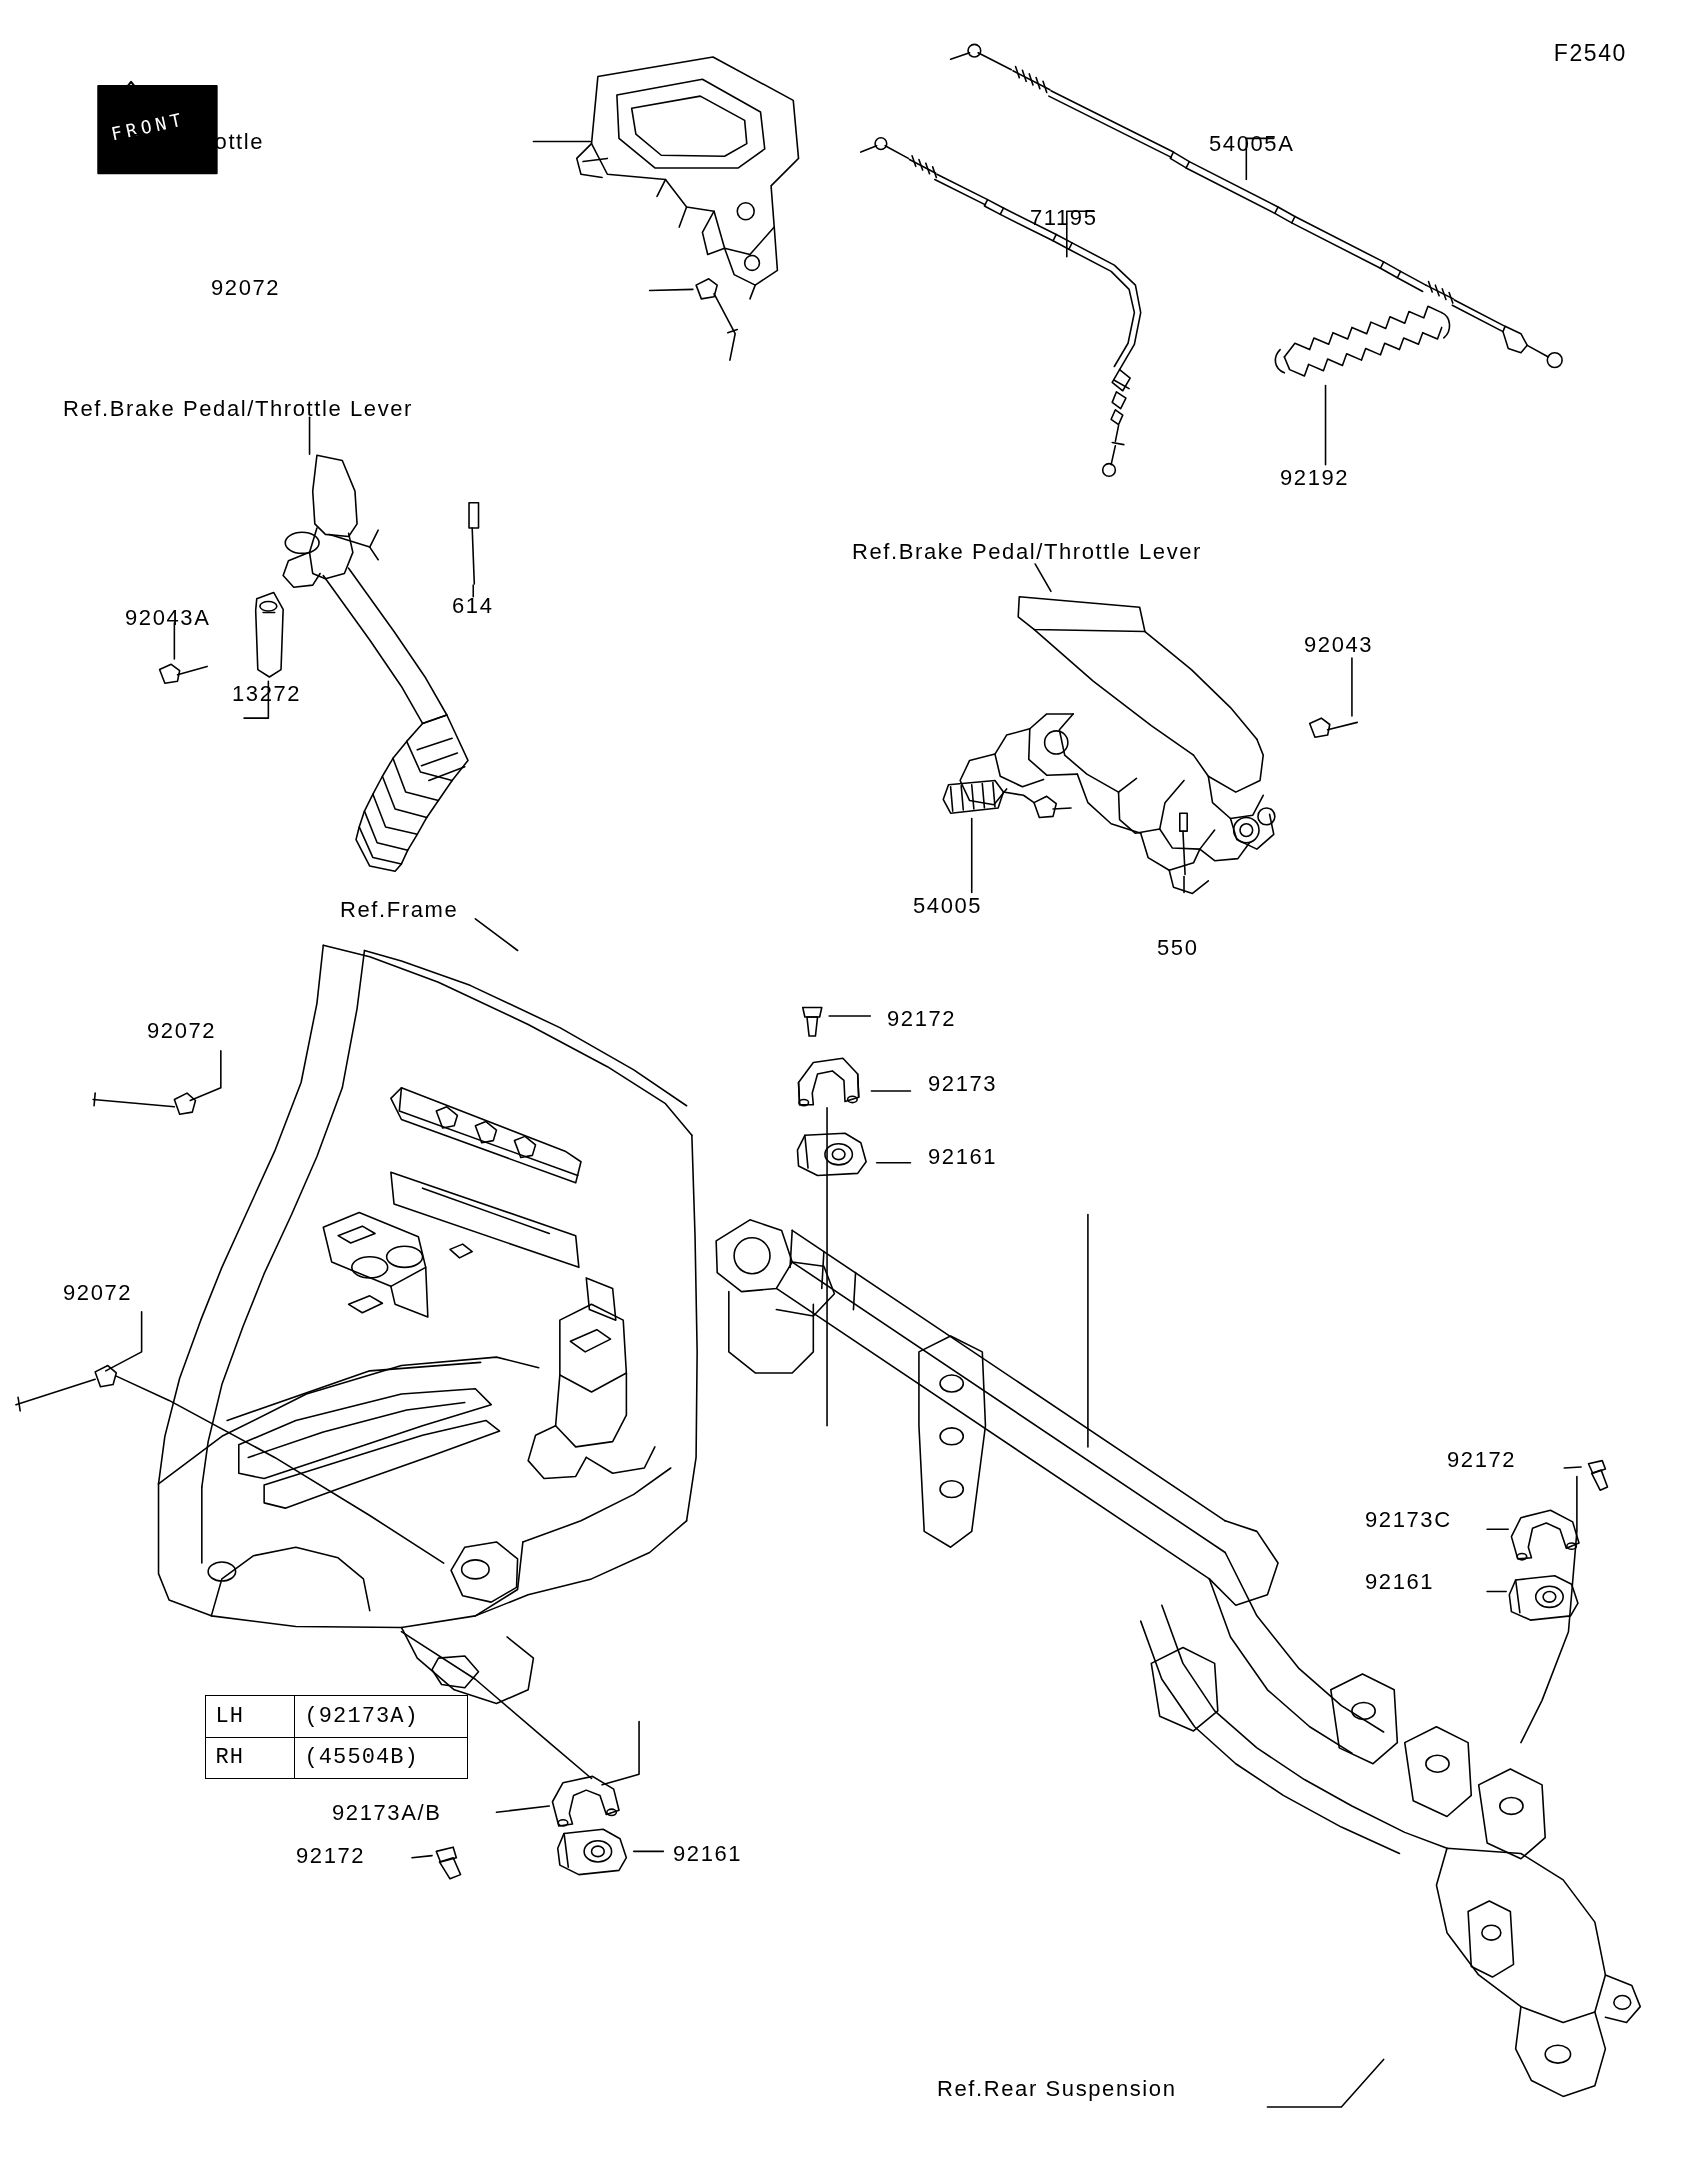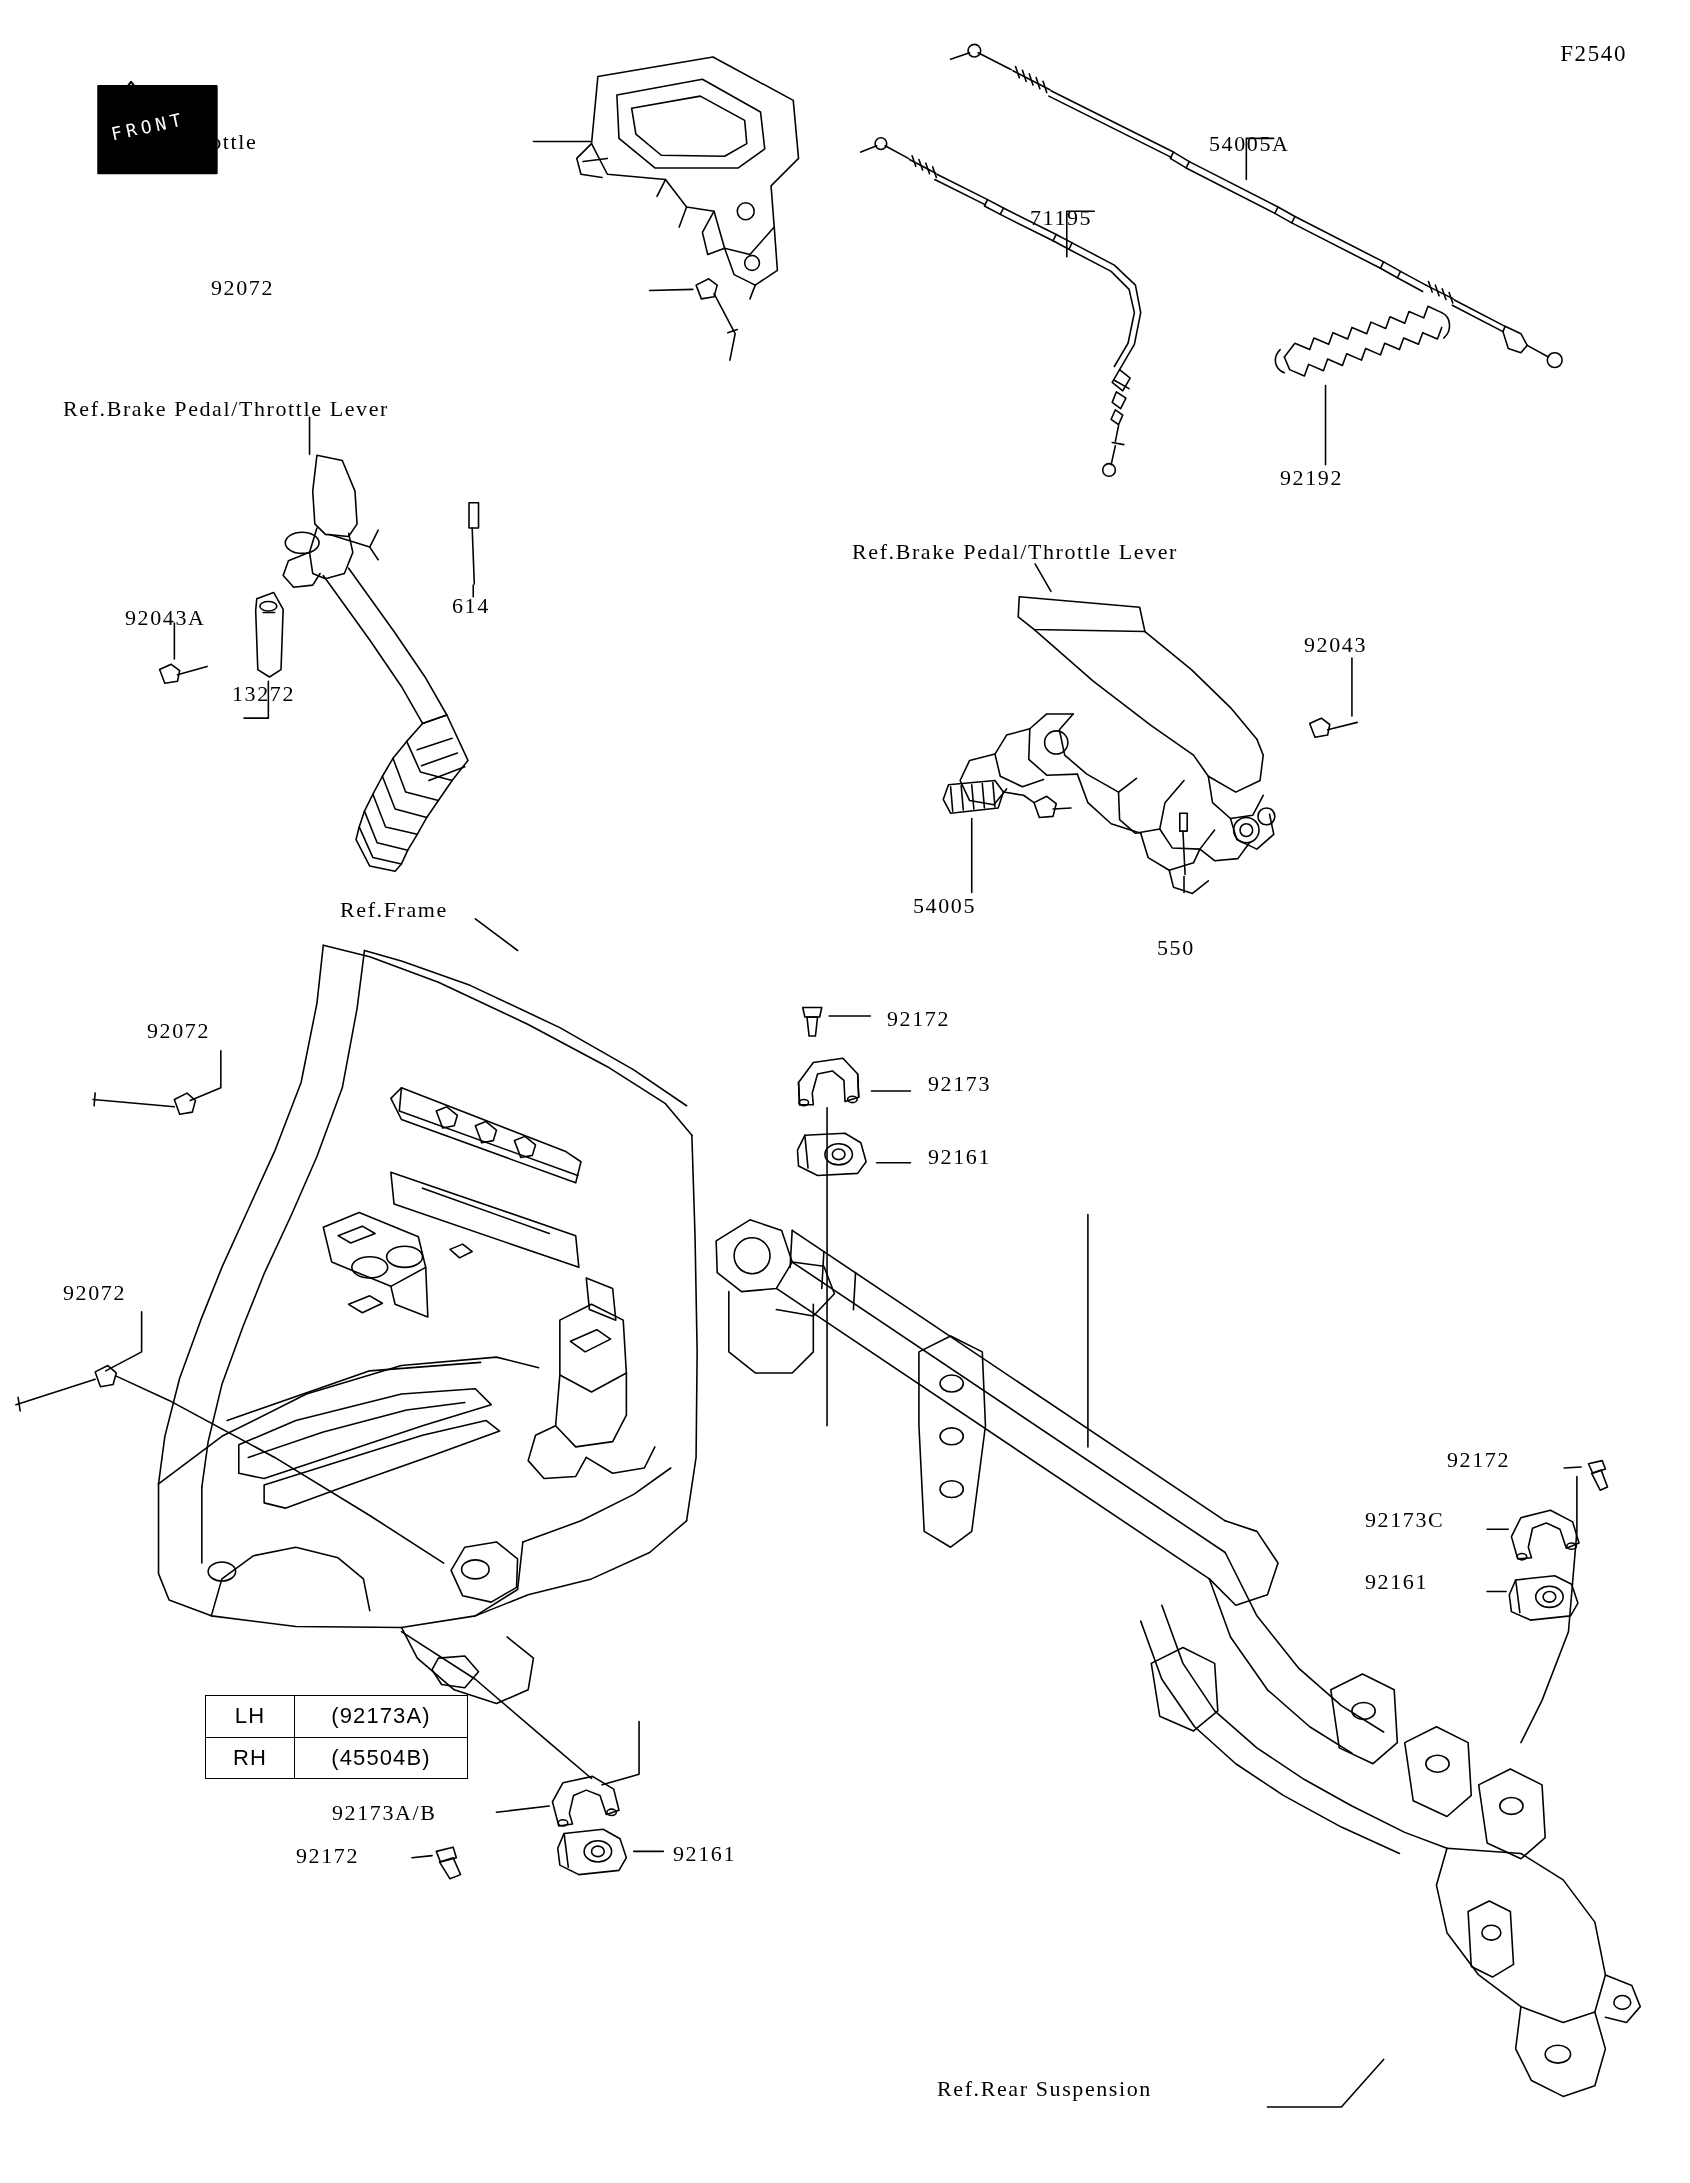--- a/index.html
+++ b/index.html
@@ -23,21 +23,21 @@
   }
   svg.art {
     position: absolute;
     left: 0;
     top: 0;
     width: 1690px;
     height: 2183px;
   }
   .lbl {
     position: absolute;
-    font-family: Liberation Serif, serif;
+    font-family: Liberation Sans, sans-serif;
     font-size: 22px;
     letter-spacing: 1.6px;
     color: #000000;
     white-space: nowrap;
     line-height: 1;
   }
   .diagcode {
     position: absolute;
     right: 63px;
     top: 53px;
@@ -53,24 +53,24 @@
     height: 87px;
   }
   .tbl {
     position: absolute;
     left: 205px;
     top: 1695px;
     border-collapse: collapse;
   }
   .tbl td {
     border: 1.6px solid #000;
-    font-family: Liberation Sans, sans-serif;
+    font-family: Liberation Mono, monospace;
     font-size: 22px;
     letter-spacing: 1.1px;
-    text-align: center;
+    text-align: left;
     padding: 5.3px 9.5px;
     height: 30px;
   }
   .tbl td.c1 { width: 69px; }
   .tbl td.c2 { width: 153px; }
 </style>
 </head>
 <body>
 
 <div class="sheet">

